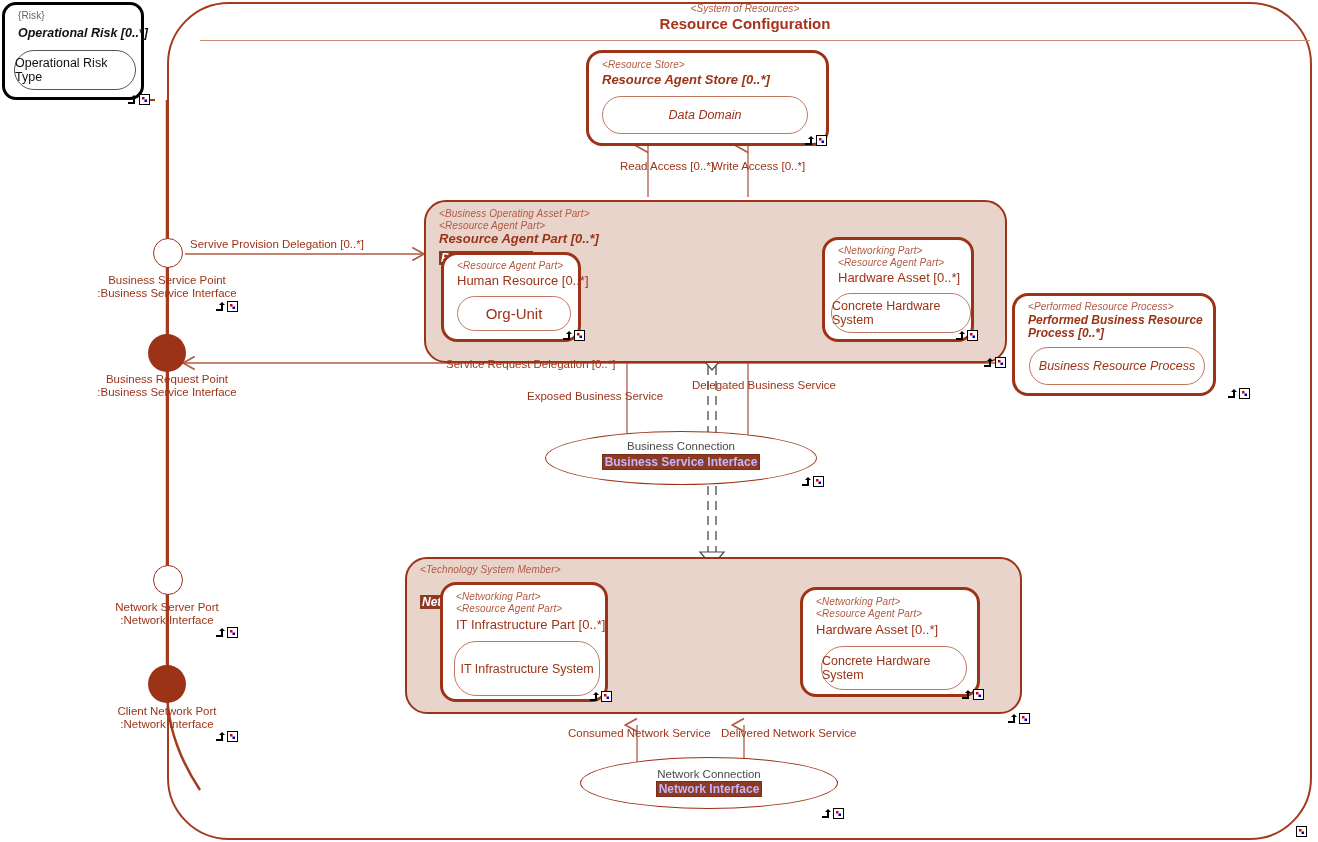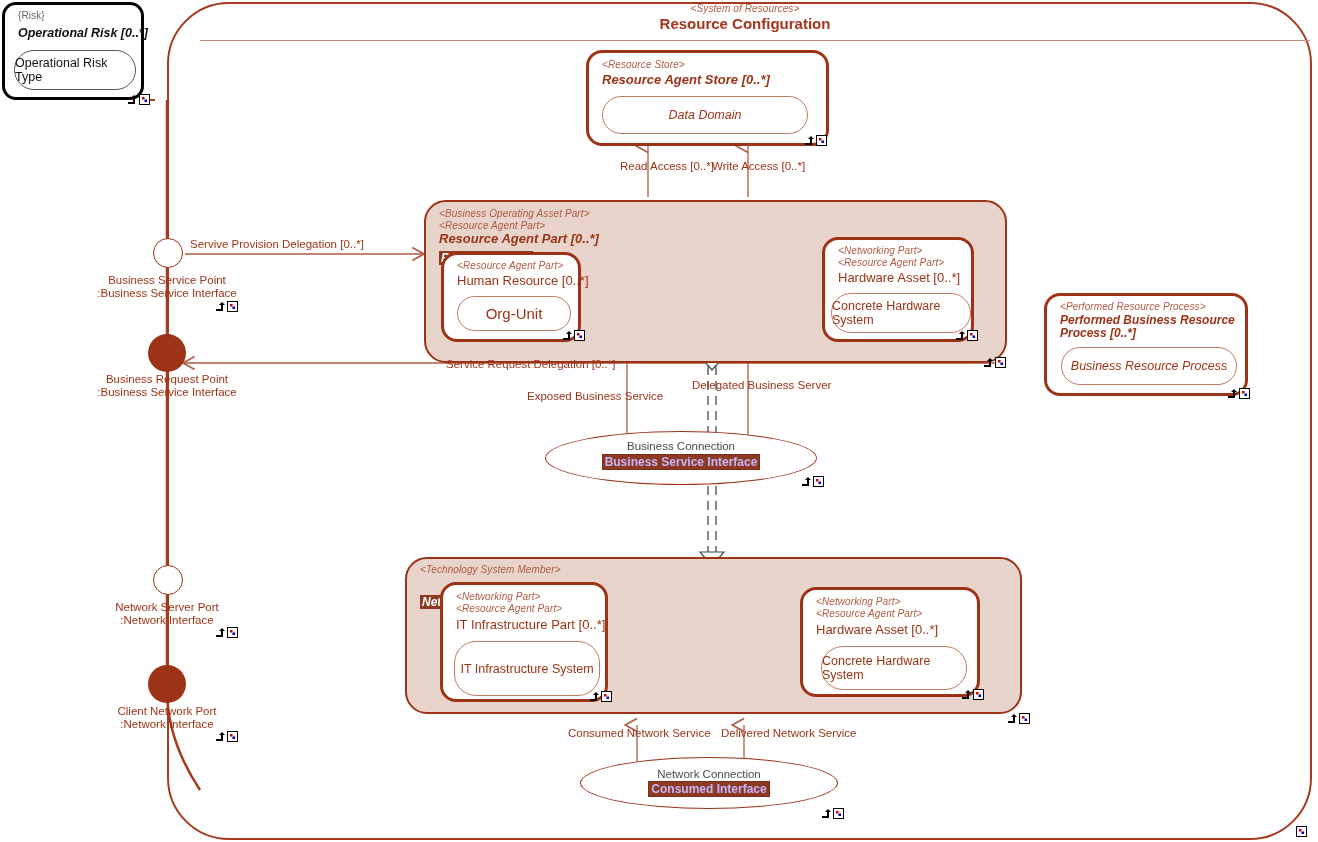--- a/index.html
+++ b/index.html
@@ -360,42 +360,42 @@
     <svg width="11" height="11" viewBox="0 0 11 11">
         <rect x="0.5" y="0.5" width="10" height="10" fill="#fff" stroke="#000"></rect>
         <rect x="3" y="3" width="2.5" height="2.5" fill="#c00"></rect>
         <rect x="5.5" y="5.5" width="2.5" height="2.5" fill="#00c"></rect>
       </svg>
   </div>
 
   <div class="abs edgelbl" style="left:190px;top:238px;">Servive Provision Delegation [0..*]</div>
   <div class="abs edgelbl" style="left:446px;top:358px;">Service Request Delegation [0..*]</div>
   <div class="abs edgelbl" style="left:527px;top:390px;">Exposed Business Service</div>
-  <div class="abs edgelbl" style="left:692px;top:379px;">Delegated Business Server</div>
+  <div class="abs edgelbl" style="left:692px;top:379px;">Delegated Business Service</div>
 
   <div class="ellipse" style="left:545px;top:431px;width:272px;height:54px;"></div>
   <div class="abs" style="left:545px;top:436px;width:272px;text-align:center;">
     <div class="cxlbl" style="display:inline-block;">Business Connection</div>
   </div>
   <div class="abs" style="left:545px;top:452px;width:272px;text-align:center;">
     <span class="hl2">Business Service Interface</span>
   </div>
   <div class="iconpair" style="left:800px;top:476px;">
     <svg width="11" height="11" viewBox="0 0 11 11">
         <path d="M2,9 L8,9 L8,3" fill="none" stroke="#000" stroke-width="2"></path>
         <path d="M5,4 L8,1 L11,4 Z" fill="#000"></path>
       </svg>
     <svg width="11" height="11" viewBox="0 0 11 11">
         <rect x="0.5" y="0.5" width="10" height="10" fill="#fff" stroke="#000"></rect>
         <rect x="3" y="3" width="2.5" height="2.5" fill="#c00"></rect>
         <rect x="5.5" y="5.5" width="2.5" height="2.5" fill="#00c"></rect>
       </svg>
   </div>
 
-  <div class="block" style="left:1044px;top:293px;width:204px;height:103px;">
+  <div class="block" style="left:1012px;top:293px;width:204px;height:103px;">
     <div class="ctr stereo" style="position:absolute;top:5px;left:0;">&lt;Performed Resource Process&gt;</div>
     <div class="ctr ttl" style="position:absolute;top:17px;left:0;font-size:12px;">Performed Business Resource</div>
     <div class="ctr ttl" style="position:absolute;top:30px;left:0;font-size:12px;">Process [0..*]</div>
     <div class="block-inner" style="left:14px;top:51px;width:176px;height:38px;display:flex;align-items:center;justify-content:center;">
       <span style="font-size:12.5px;font-style:italic;color:#9c3317;">Business Resource Process</span>
     </div>
   </div>
   <div class="iconpair" style="left:1226px;top:388px;">
     <svg width="11" height="11" viewBox="0 0 11 11">
         <path d="M2,9 L8,9 L8,3" fill="none" stroke="#000" stroke-width="2"></path>
@@ -467,21 +467,21 @@
   </div>
 
   <div class="abs edgelbl" style="left:568px;top:727px;">Consumed Network Service</div>
   <div class="abs edgelbl" style="left:721px;top:727px;">Delivered Network Service</div>
 
   <div class="ellipse" style="left:580px;top:757px;width:258px;height:52px;"></div>
   <div class="abs" style="left:580px;top:764px;width:258px;text-align:center;">
     <div class="cxlbl" style="display:inline-block;">Network Connection</div>
   </div>
   <div class="abs" style="left:580px;top:779px;width:258px;text-align:center;">
-    <span class="hl2">Consumed Interface</span>
+    <span class="hl2">Network Interface</span>
   </div>
   <div class="iconpair" style="left:820px;top:808px;">
     <svg width="11" height="11" viewBox="0 0 11 11">
         <path d="M2,9 L8,9 L8,3" fill="none" stroke="#000" stroke-width="2"></path>
         <path d="M5,4 L8,1 L11,4 Z" fill="#000"></path>
       </svg>
     <svg width="11" height="11" viewBox="0 0 11 11">
         <rect x="0.5" y="0.5" width="10" height="10" fill="#fff" stroke="#000"></rect>
         <rect x="3" y="3" width="2.5" height="2.5" fill="#c00"></rect>
         <rect x="5.5" y="5.5" width="2.5" height="2.5" fill="#00c"></rect>

